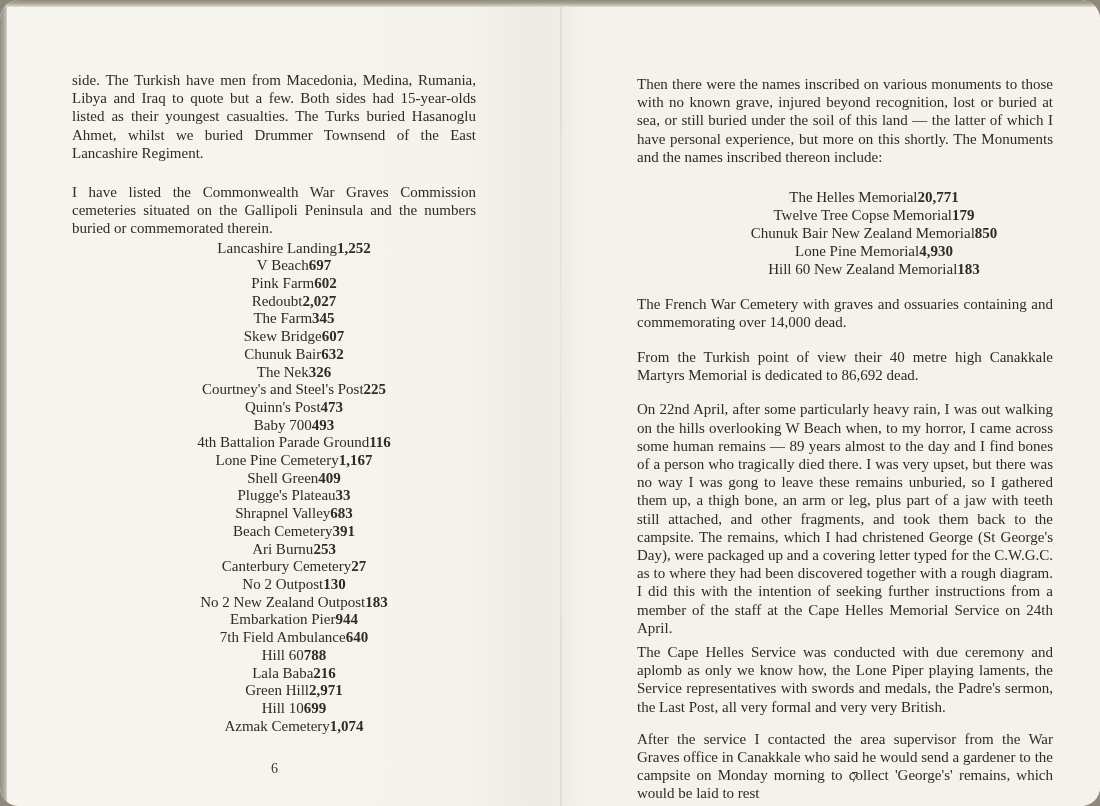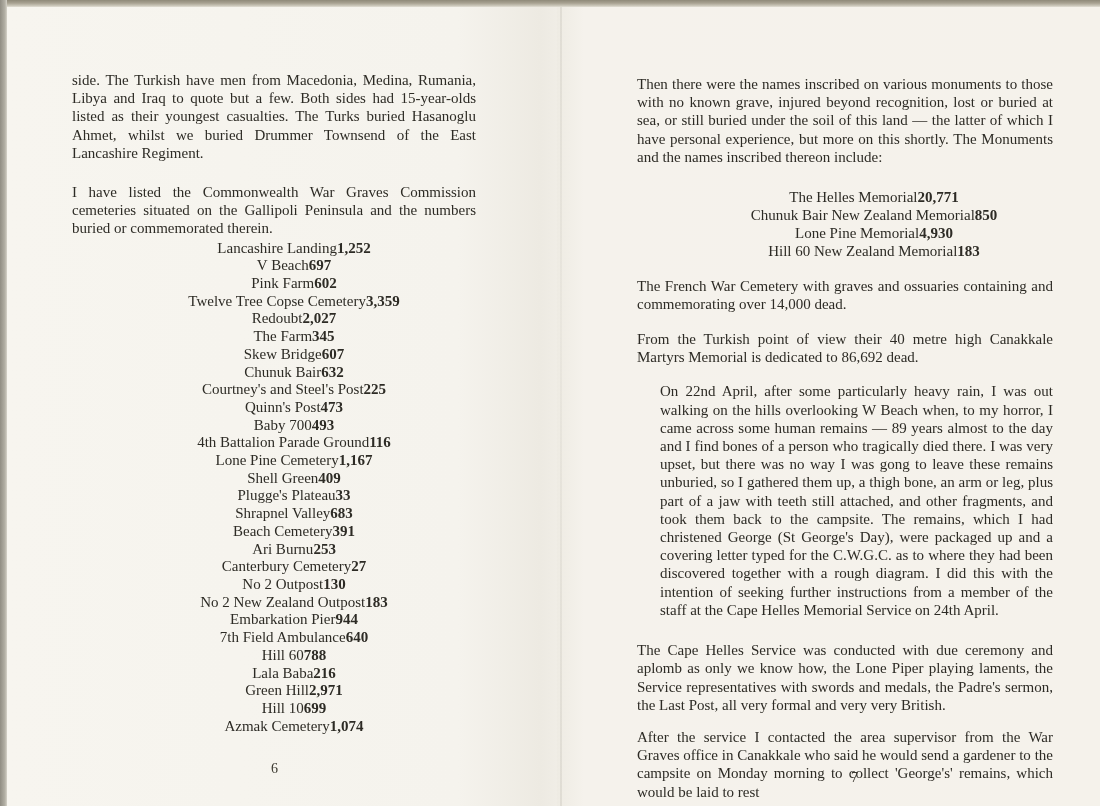--- a/index.html
+++ b/index.html
@@ -1,20 +1,21 @@
 <!DOCTYPE html>
 <html><head>
 <meta charset="utf-8">
 <style>
   html,body{margin:0;padding:0;background:#8d887b;}
   .scan{
     position:relative;width:1100px;height:806px;overflow:hidden;
     background:#f4f2ec;
     font-family:"Liberation Serif","DejaVu Serif",serif;
     color:#2d2b25;
+    border-radius:19px;
   }
   .edge-top{
     position:absolute;top:0;left:0;width:1100px;height:7px;
     background:linear-gradient(to bottom,#8f8a79 0%,#a8a292 45%,#c9c5b8 80%,#e2dfd5 100%);
   }
   .edge-left{
     position:absolute;top:0;left:0;width:7px;height:806px;
     background:linear-gradient(to right,#908d83 0%,#b3b0a5 70%,#d6d3c9 100%);
   }
   .page-left-bg{
@@ -33,22 +34,22 @@
     position:absolute;
     font-size:15px;line-height:18.2px;
     text-align:justify;
   }
   .left-text{left:72px;top:71px;width:404px;}
   .right-text{left:637px;top:75px;width:416px;}
   .text-block p{margin:0;}
   p.sp1{margin-top:21px;}
   p.sp-fr{margin-top:16px;font-family:Liberation Serif, serif;}
   p.sp-tk{margin-top:17px;}
-  p.sp-on{margin-top:16px;margin-left:23px;}
-  p.sp-ch{margin-top:22px;}
+  p.sp-on{margin-top:16px;}
+  p.sp-ch{margin-top:6px;}
   p.sp-af{margin-top:14px;}
   .ctable{margin:2px 0 8px 111px;width:222px;line-height:17.7px;}
   .mtable{margin:23px 0 0 120px;width:234px;line-height:17.9px;}
   .trow{display:flex;justify-content:center;}
   .tname{white-space:nowrap;}
   .tnum{text-align:right;font-weight:bold;}
   .pagenum{position:absolute;font-size:14px;color:#3a382f;}
   .pn-left{left:271px;top:761px;}
   .pn-right{left:851px;top:770px;}
 </style>
@@ -73,38 +74,38 @@
       </div>
         <div class="trow">
         <span class="tname">V Beach</span>
         <span class="tnum">697</span>
       </div>
         <div class="trow">
         <span class="tname">Pink Farm</span>
         <span class="tnum">602</span>
       </div>
         <div class="trow">
-        <span class="tname">Twelve Tree Copse Cemetery</span>
-        <span class="tnum">3,359</span>
-      </div>
-        <div class="trow">
         <span class="tname">Redoubt</span>
         <span class="tnum">2,027</span>
       </div>
         <div class="trow">
         <span class="tname">The Farm</span>
         <span class="tnum">345</span>
       </div>
         <div class="trow">
         <span class="tname">Skew Bridge</span>
         <span class="tnum">607</span>
       </div>
         <div class="trow">
         <span class="tname">Chunuk Bair</span>
         <span class="tnum">632</span>
+      </div>
+        <div class="trow">
+        <span class="tname">The Nek</span>
+        <span class="tnum">326</span>
       </div>
         <div class="trow">
         <span class="tname">Courtney's and Steel's Post</span>
         <span class="tnum">225</span>
       </div>
         <div class="trow">
         <span class="tname">Quinn's Post</span>
         <span class="tnum">473</span>
       </div>
         <div class="trow">
@@ -182,20 +183,24 @@
       </div>
   </div>
   <div class="pagenum pn-left">6</div>
 
   <div class="text-block right-text">
     <p>Then there were the names inscribed on various monuments to those with no known grave, injured beyond recognition, lost or buried at sea, or still buried under the soil of this land — the latter of which I have personal experience, but more on this shortly.  The Monuments and the names inscribed thereon include:</p>
     <div class="mtable">
         <div class="trow">
         <span class="tname">The Helles Memorial</span>
         <span class="tnum">20,771</span>
+      </div>
+        <div class="trow">
+        <span class="tname">Twelve Tree Copse Memorial</span>
+        <span class="tnum">179</span>
       </div>
         <div class="trow">
         <span class="tname">Chunuk Bair New Zealand Memorial</span>
         <span class="tnum">850</span>
       </div>
         <div class="trow">
         <span class="tname">Lone Pine Memorial</span>
         <span class="tnum">4,930</span>
       </div>
         <div class="trow">

